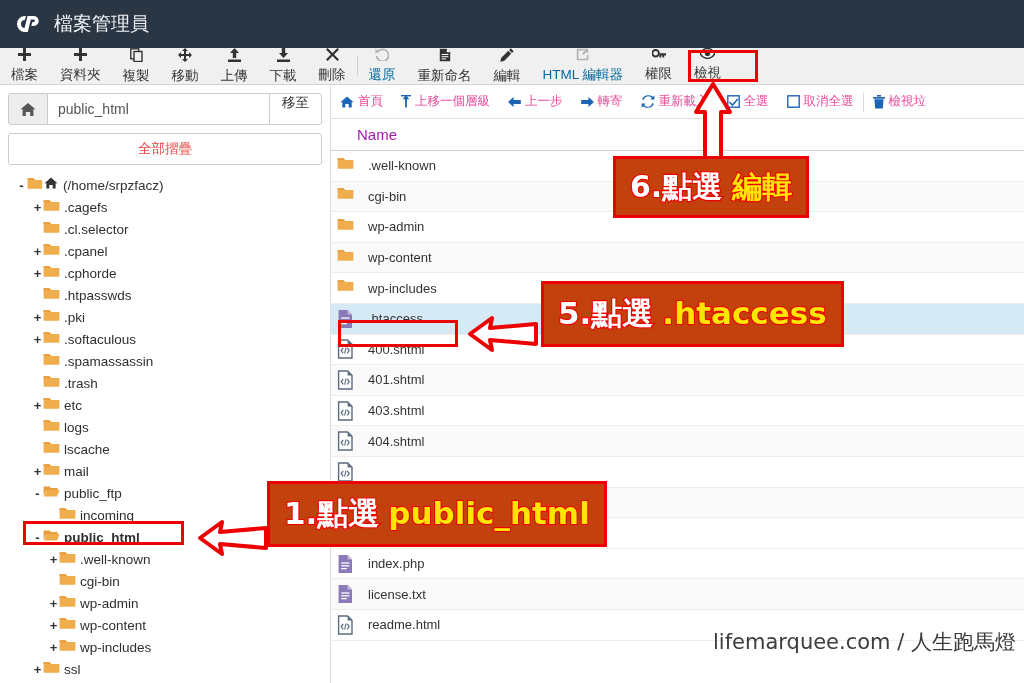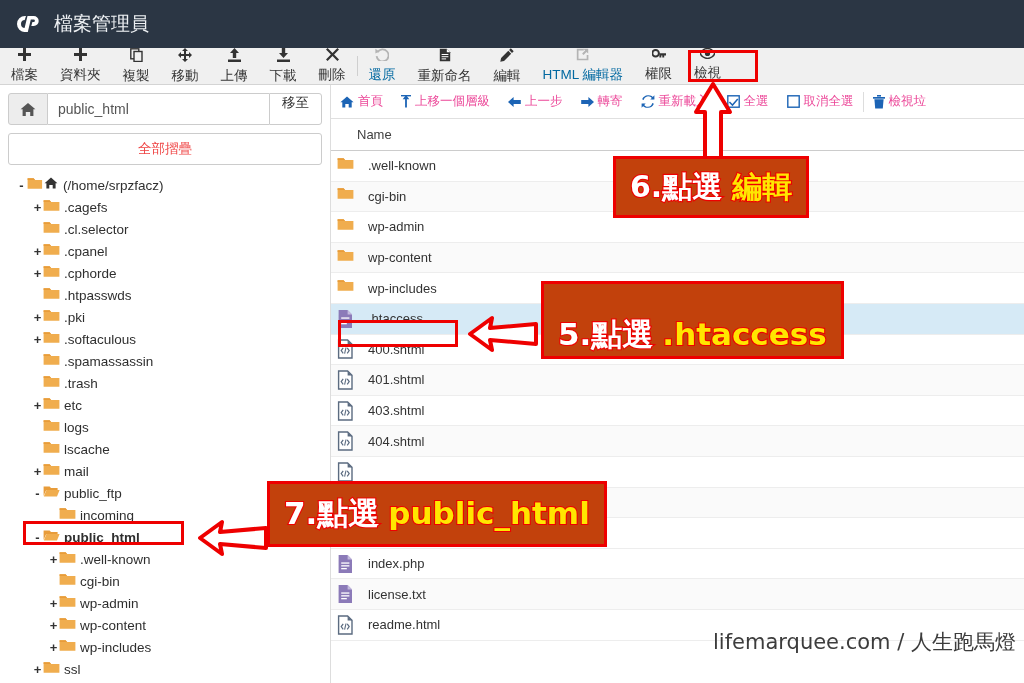--- a/index.html
+++ b/index.html
@@ -75,21 +75,21 @@
   .sub-toolbar {
     height: 34px; display: flex; align-items: center; font-size: 12.5px;
     color: #ec4899; border-bottom: 1px solid #e0e0e0; background: #fff;
   }
   .sub-item { display: flex; align-items: center; gap: 4px; padding: 0 9px;
               height: 100%; white-space: nowrap; cursor: pointer; }
   .sub-sep { width: 1px; height: 20px; background: #ddd; }
 
   .col-head { height: 32px; display: flex; align-items: center;
               border-bottom: 1px solid #ccc; background: #fff; }
-  .col-head .cname { padding-left: 26px; font-size: 13px; color: #404040; }
+  .col-head .cname { padding-left: 26px; font-size: 15px; color: #a21caf; }
 
   .file-list { }
   .file-row {
     height: 30.6px; display: flex; align-items: center;
     border-bottom: 1px solid #ededed; padding-left: 6px;
   }
   .file-row.alt { background: #fafafa; }
   .file-row.selected { background: #d6eaf6; }
   .file-name { font-size: 13px; color: #333; padding-left: 14px; }
   .fic { width: 17px; height: 20px; flex: 0 0 17px; display:block; }
@@ -690,26 +690,26 @@
   </svg>
 
   <div class="anno" style="left:613px; top:156px;">
     <div class="anno-box" style="height:62px;">
       <span class="anno-txt t-red" style="font-size:30px;">6.點選</span>
       <span class="anno-txt t-yellow" style="font-size:30px; margin-left:10px;">編輯</span>
     </div>
   </div>
 
   <div class="anno" style="left:541px; top:281px;">
-    <div class="anno-box" style="height:78px;align-items:flex-end;">
+    <div class="anno-box" style="height:66px;">
       <span class="anno-txt t-red" style="font-size:31px;">5.點選</span>
       <span class="anno-txt t-yellow" style="font-size:31px; margin-left:9px;">.htaccess</span>
     </div>
   </div>
 
   <div class="anno" style="left:267px; top:481px;">
     <div class="anno-box" style="height:66px;">
-      <span class="anno-txt t-red" style="font-size:31px;">7.點選</span>
+      <span class="anno-txt t-red" style="font-size:31px;">1.點選</span>
       <span class="anno-txt t-yellow" style="font-size:31px; margin-left:9px;">public_html</span>
     </div>
   </div>
 
 </div>
 
 </body></html>

